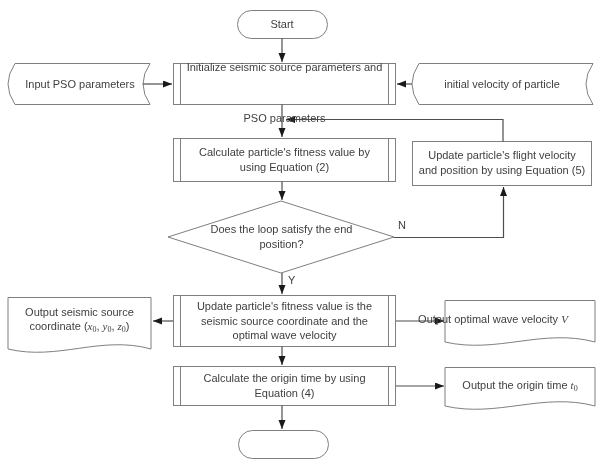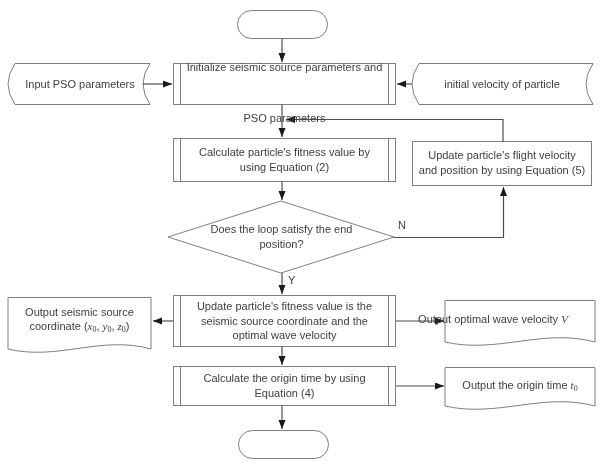--- a/index.html
+++ b/index.html
@@ -84,20 +84,23 @@
       <path d="M394,237.5 L503.5,237.5 L503.5,187" marker-end="url(#ah)"></path>
       <path d="M282,273 L282,294" marker-end="url(#ah)"></path>
       <path d="M173,321 L153,321" marker-end="url(#ah)"></path>
       <path d="M396,321 L444,321" marker-end="url(#ah)"></path>
       <path d="M282,346.5 L282,365" marker-end="url(#ah)"></path>
       <path d="M396,386 L444,386" marker-end="url(#ah)"></path>
       <path d="M282,405.5 L282,429" marker-end="url(#ah)"></path>
     </g>
   </svg>
 
+  <div class="node-text" style="left:237px;top:10px;width:90px;height:28px;">
+    <span class="ln">Start</span>
+  </div>
 
   <div class="node-text" style="left:12px;top:63px;width:136px;height:42px;">
     <span class="ln">Input PSO parameters</span>
   </div>
 
   <div class="node-text" style="left:181px;top:63px;width:207px;height:59px;gap:36px;">
     <span class="ln">Initialize seismic source  parameters and</span>
     <span class="ln">PSO parameters</span>
   </div>
 

